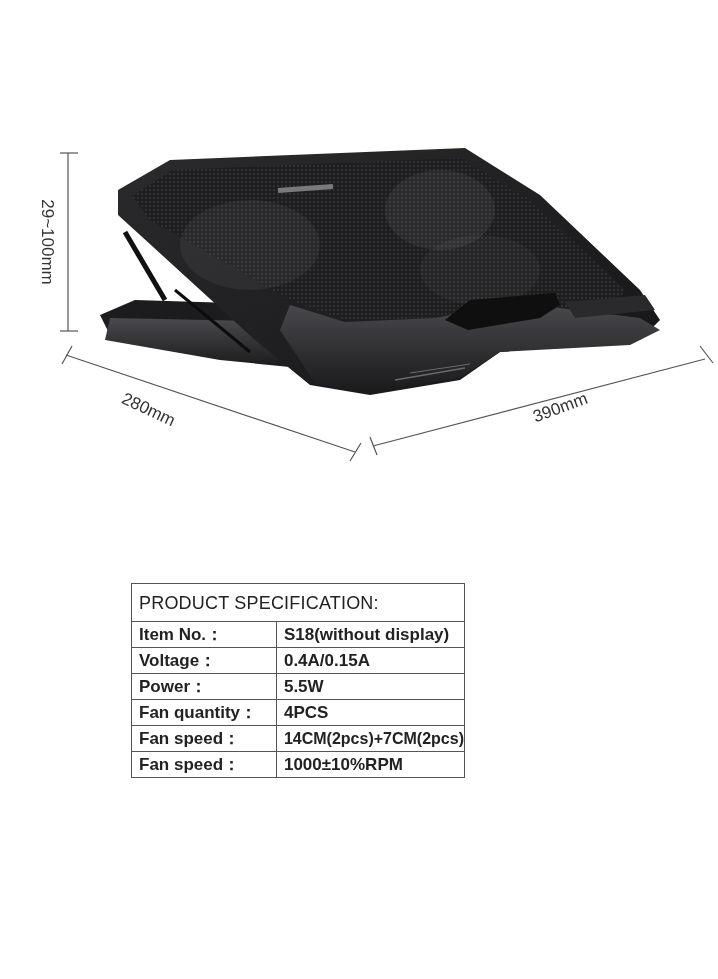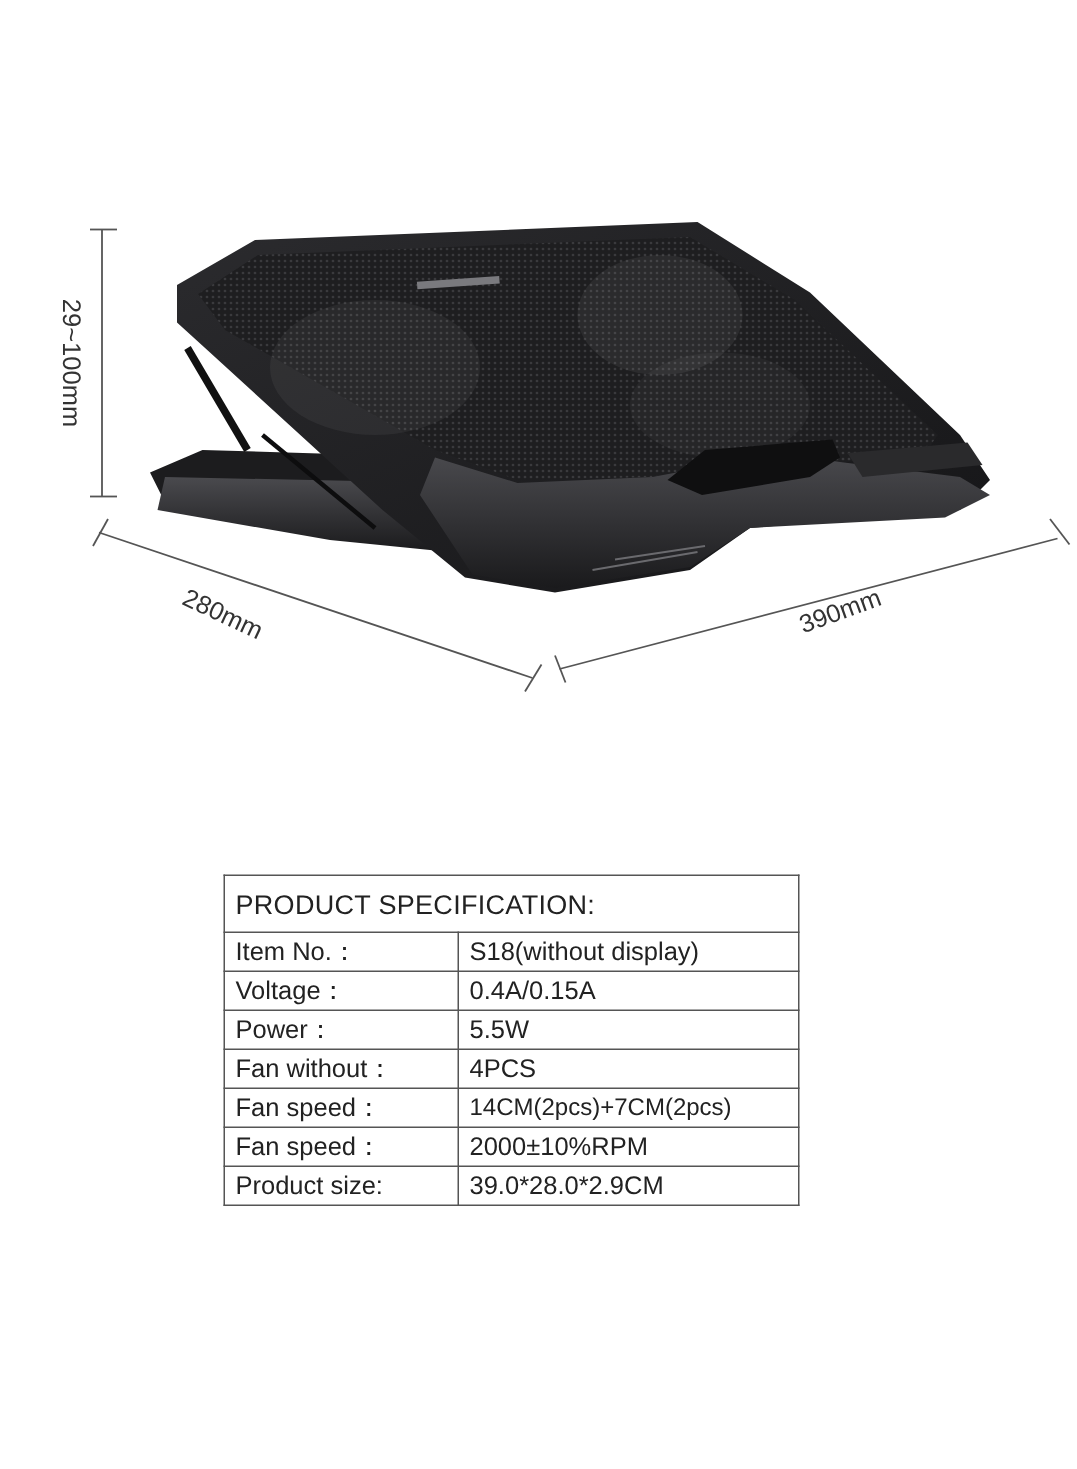--- a/index.html
+++ b/index.html
@@ -3,22 +3,22 @@
 <meta charset="utf-8">
 <style>
   html, body { margin: 0; padding: 0; background: #ffffff; }
   body { width: 718px; height: 979px; position: relative; overflow: hidden; font-family: "Liberation Sans", sans-serif; color: #222; }
   .dim-svg { position: absolute; left: 0; top: 0; }
   .dim-label { position: absolute; font-family: "Liberation Sans", sans-serif; font-size: 17px; color: #333; white-space: nowrap; transform-origin: center center; }
   #label-height { left: 4px; top: 232px; transform: rotate(90deg); }
   #label-width { left: 120px; top: 400px; transform: rotate(25deg); }
   #label-length { left: 532px; top: 398px; transform: rotate(-20deg); }
 
-  .spec-table { position: absolute; left: 149px; top: 583px; width: 384px; border-collapse: collapse; }
-  .spec-table td, .spec-table th { border: 1px solid #555; padding: 0 0 0 7px; height: 25px; text-align: left; font-weight: normal; font-size: 17px; color: #222; line-height: 24px; white-space: nowrap; }
+  .spec-table { position: absolute; left: 131px; top: 583px; width: 334px; border-collapse: collapse; }
+  .spec-table td, .spec-table th { border: 1px solid #555; padding: 0 0 0 7px; height: 25px; text-align: left; font-weight: bold; font-size: 17px; color: #222; line-height: 24px; white-space: nowrap; }
   .spec-table th.title { height: 37px; font-size: 18px; font-weight: normal; letter-spacing: 0.2px; }
   .spec-table td.label { width: 148px; }
   .spec-table td.small { font-size: 16px; }
 </style>
 </head>
 <body>
 
 <svg class="dim-svg" width="718" height="560" viewBox="0 0 718 560">
   <defs>
     <pattern id="mesh" width="4" height="4" patternUnits="userSpaceOnUse">
@@ -94,29 +94,25 @@
   </tr>
   <tr>
     <td class="label">Voltage：</td>
     <td>0.4A/0.15A</td>
   </tr>
   <tr>
     <td class="label">Power：</td>
     <td>5.5W</td>
   </tr>
   <tr>
-    <td class="label">Fan without：</td>
+    <td class="label">Fan quantity：</td>
     <td>4PCS</td>
   </tr>
   <tr>
     <td class="label">Fan speed：</td>
     <td class="small">14CM(2pcs)+7CM(2pcs)</td>
   </tr>
   <tr>
     <td class="label">Fan speed：</td>
-    <td>2000±10%RPM</td>
-  </tr>
-  <tr>
-    <td class="label">Product size:</td>
-    <td>39.0*28.0*2.9CM</td>
+    <td>1000±10%RPM</td>
   </tr>
 </tbody>
   </table>
 
 </body></html>

